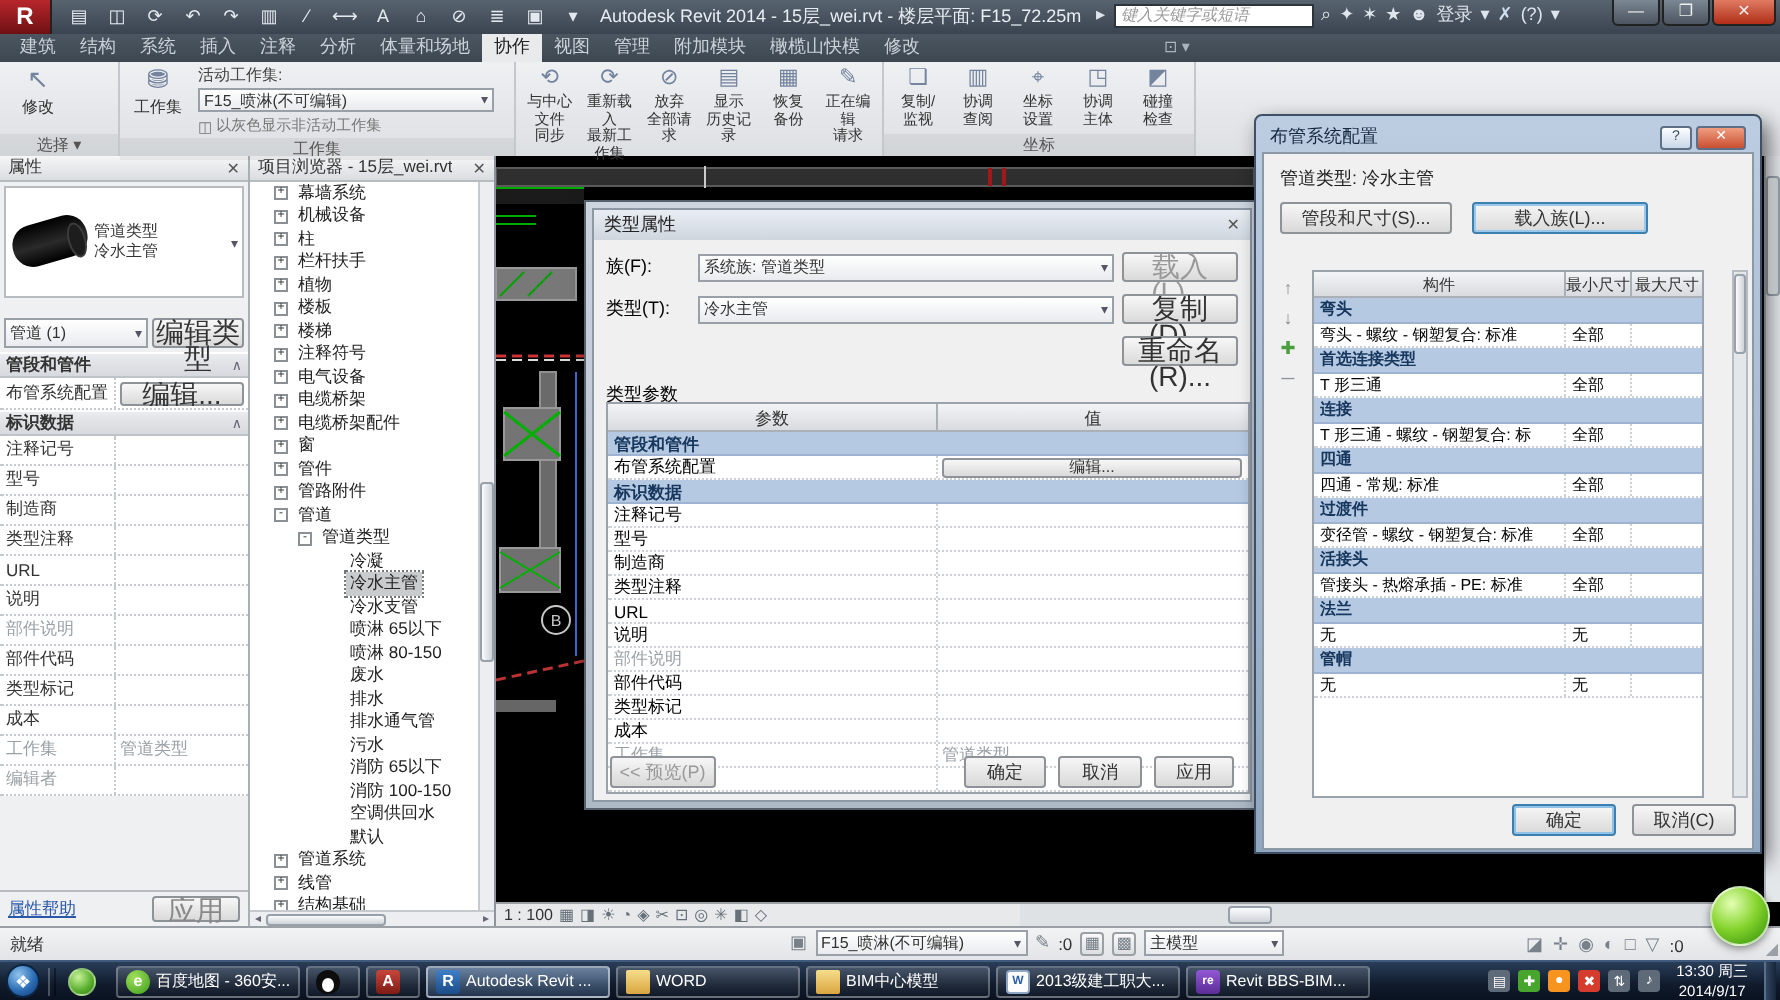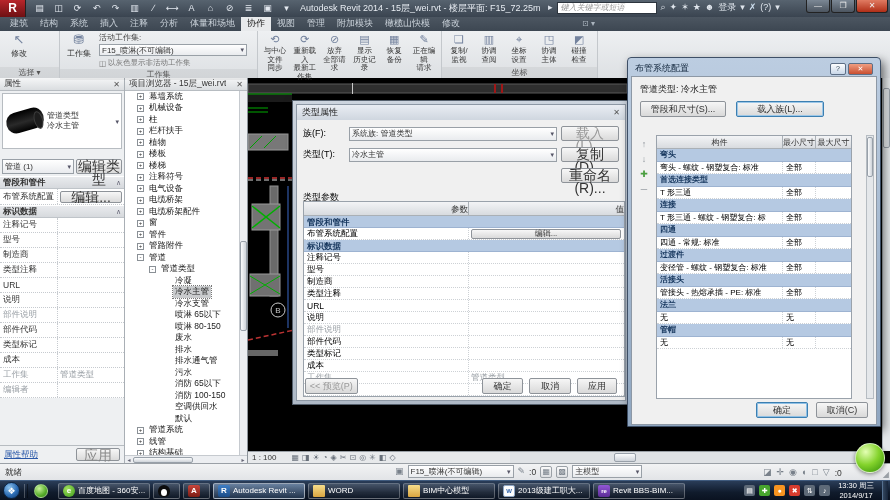--- a/index.html
+++ b/index.html
@@ -82,39 +82,39 @@
 .tlabel{padding:0 2px}
 .tlabel.selected{background:#c9cbcd;outline:1px dotted #777}
 .vscroll{position:absolute;right:0;top:13px;bottom:8px;width:8px;background:#eceef1;border-left:1px solid #c6cacf}
 .vthumb{position:absolute;left:0;width:7px;background:linear-gradient(90deg,#fafbfc,#cfd4da);border:1px solid #98a0a9;border-radius:2px}
 .hscroll{position:absolute;left:0;bottom:0;height:8px;background:#eceef1;border-top:1px solid #c6cacf;display:flex;align-items:center;font-size:6px;color:#667}
 .hthumb{height:6px;background:linear-gradient(#fafbfc,#cfd4da);border:1px solid #98a0a9;border-radius:2px}
 
 
 #canvas{position:absolute;left:248px;top:0;width:642px;height:385px;background:#000;overflow:hidden}
 #canvas-vscroll{position:absolute;right:0;top:0;width:8px;height:373px;background:#e4e7ea;border-left:1px solid #aeb4ba}
-#viewbar{position:absolute;left:0;bottom:0;height:12px;width:262px;background:#e7e9eb;border-top:1px solid #9aa0a6;display:flex;align-items:center;gap:15px;padding:0 4px;font-size:8px;color:#333}
+#viewbar{position:absolute;left:0;bottom:0;height:12px;width:262px;background:#e7e9eb;border-top:1px solid #9aa0a6;display:flex;align-items:center;gap:3px;padding:0 4px;font-size:8px;color:#333}
 .vico{font-size:8px;color:#68707a;line-height:10px}
 #canvas-hscroll{position:absolute;left:262px;right:8px;bottom:0;height:12px;background:#dfe2e5;border-top:1px solid #9aa0a6}
 #ch-thumb{position:absolute;left:104px;top:1px;width:22px;height:9px;background:linear-gradient(#fafbfc,#cfd4da);border:1px solid #98a0a9;border-radius:2px}
 
 
 .dlg-frame{position:absolute;padding:3px;box-shadow:3px 4px 10px rgba(0,0,0,.55)}
 #type-dialog{left:292px;top:22px;width:338px;height:305px;background:linear-gradient(#ccd4de,#aeb9c6);border:1px solid #55606d;z-index:20}
 .dlg-inner{position:relative;width:100%;height:100%;background:#f0f0f0;border:1px solid #8d98a5;overflow:hidden}
 .dlg-title{height:15px;display:flex;justify-content:space-between;align-items:center;padding:0 5px;font-size:9px;color:#222}
 .tp-x{font-size:8px;color:#555}
 .frow{display:flex;align-items:center;margin:6px 6px 0;gap:4px;font-size:9px}
 .flabel{width:42px;flex:none}
 .fcombo{flex:1;height:14px}
 .sidebtn{width:58px;height:15px;flex:none}
 #rename-row{justify-content:flex-end}
 #tp-params-label{margin:8px 6px 2px;font-size:9px}
 #tp-table{position:absolute;left:6px;top:96px;width:322px;height:196px;background:#fff;border:1px solid #9aa2ab;font-size:8.5px;overflow:hidden}
-#tp-head{display:flex;height:14px;background:linear-gradient(#f3f4f6,#d8dbdf);border-bottom:1px solid #aab0b6;text-align:right;font-size:8.5px;color:#333}
+#tp-head{display:flex;height:14px;background:linear-gradient(#f3f4f6,#d8dbdf);border-bottom:1px solid #aab0b6;text-align:center;font-size:8.5px;color:#333}
 #tp-head .c1{width:165px;border-right:1px solid #aab0b6;line-height:14px}
 #tp-head .c2{flex:1;line-height:14px}
 .tsec{height:12px;background:#b5c9e2;color:#17375e;font-weight:bold;padding:0 3px;line-height:12px;border-bottom:1px solid #9db3d1;font-size:8.5px}
 .trow{display:flex;height:12px;border-bottom:1px dotted #cdd1d5;align-items:center}
 .trow .c1{width:165px;padding:0 3px;border-right:1px dotted #cdd1d5;height:100%;display:flex;align-items:center;overflow:hidden;white-space:nowrap;font-size:8.5px}
 .trow .c2{flex:1;padding:0 2px;overflow:hidden;white-space:nowrap;font-size:8.5px}
 .trow.dim .c1,.trow.dim .c2{color:#9aa0a6}
 #tp-edit-btn{width:150px;height:10px;line-height:8px;font-size:8px}
 #tp-foot{position:absolute;left:0;bottom:6px;width:100%;display:flex;align-items:center;padding:0 8px;gap:6px}
 .wbtn{height:16px;line-height:14px;background:linear-gradient(#f6f6f6,#d9d9d9);border:1px solid #8e9399;border-radius:2px;font-size:9px;text-align:center;color:#333}

